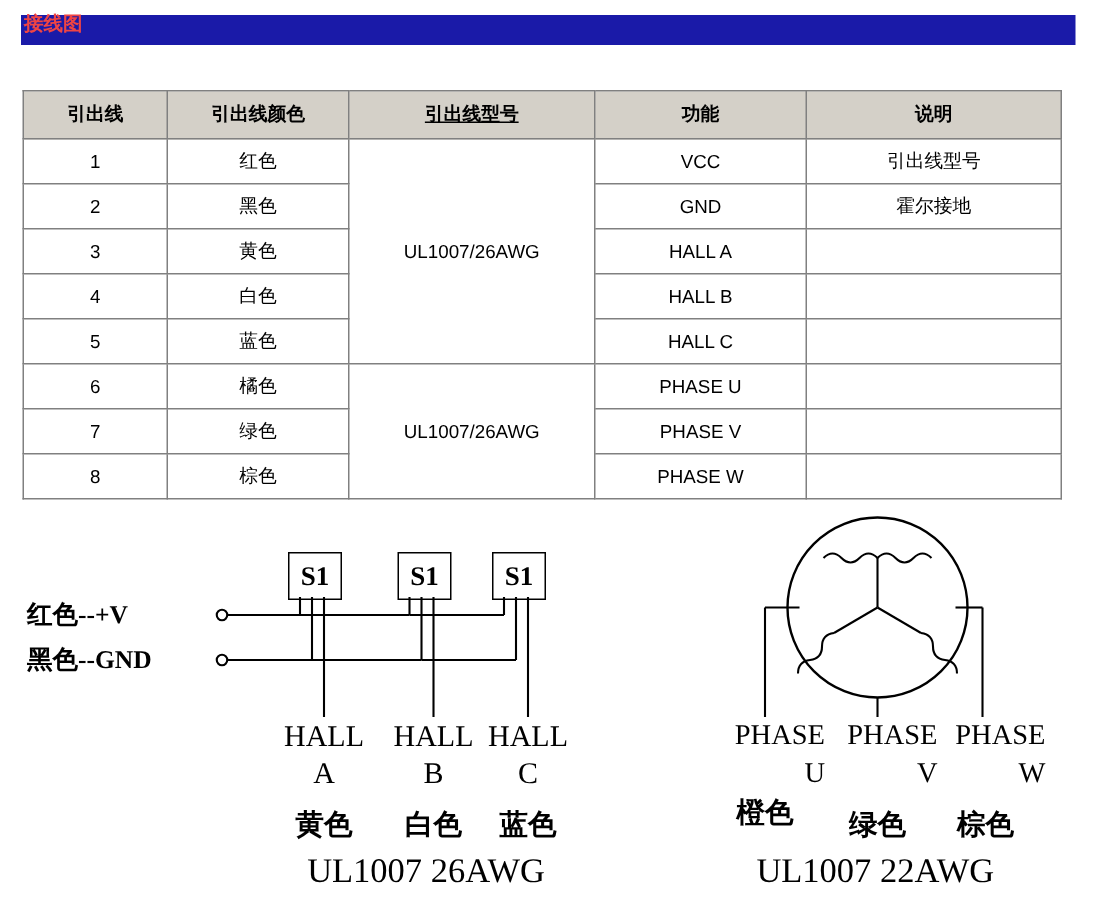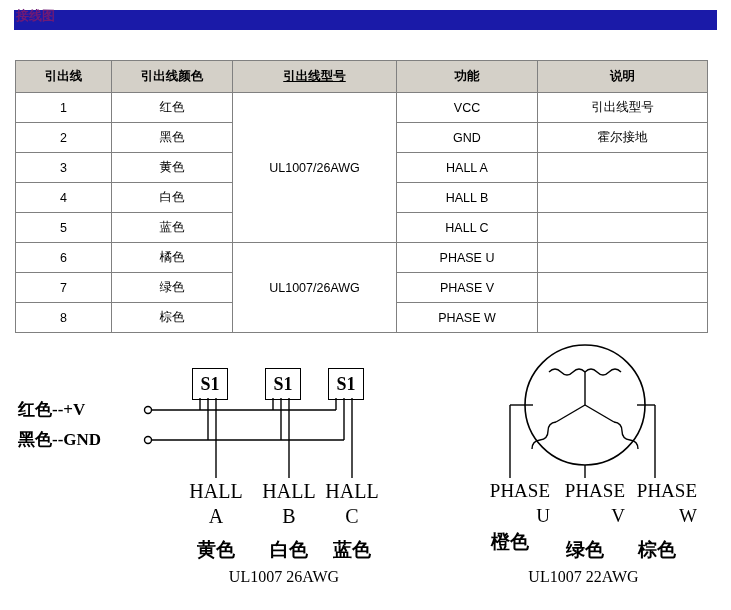--- a/index.html
+++ b/index.html
@@ -11,21 +11,21 @@
     overflow:hidden;
     position:relative;
   }
   
   .header-bar{
     position:absolute;left:14px;top:10px;width:703px;height:20px;
     background:#1a1aa8;
   }
   .header-title{
     position:absolute;left:16px;top:9px;
-    font-size:13px;font-weight:bold;color:#701a75;
+    font-size:13px;font-weight:bold;color:#ef4444;
     line-height:14px;
     z-index:5;
     letter-spacing:0px;
   }
   
   .wire-table{
     position:absolute;left:15px;top:60px;
     border-collapse:collapse;
     width:687px;
     table-layout:fixed;
@@ -87,21 +87,21 @@
     position:absolute;
     font-family:"Liberation Serif", serif;
     font-size:19px;
     font-weight:bold;
     text-align:center;
     white-space:nowrap;
   }
   .spec-label{
     position:absolute;
     font-family:"Liberation Serif", serif;
-    font-size:16px;
+    font-size:23px;
     text-align:center;
     white-space:nowrap;
   }
   svg.diagram-svg{position:absolute;left:0;top:0;}
 </style>
 </head>
 <body>
 
 <div class="header-bar"></div>
 <div class="header-title">接线图</div>

